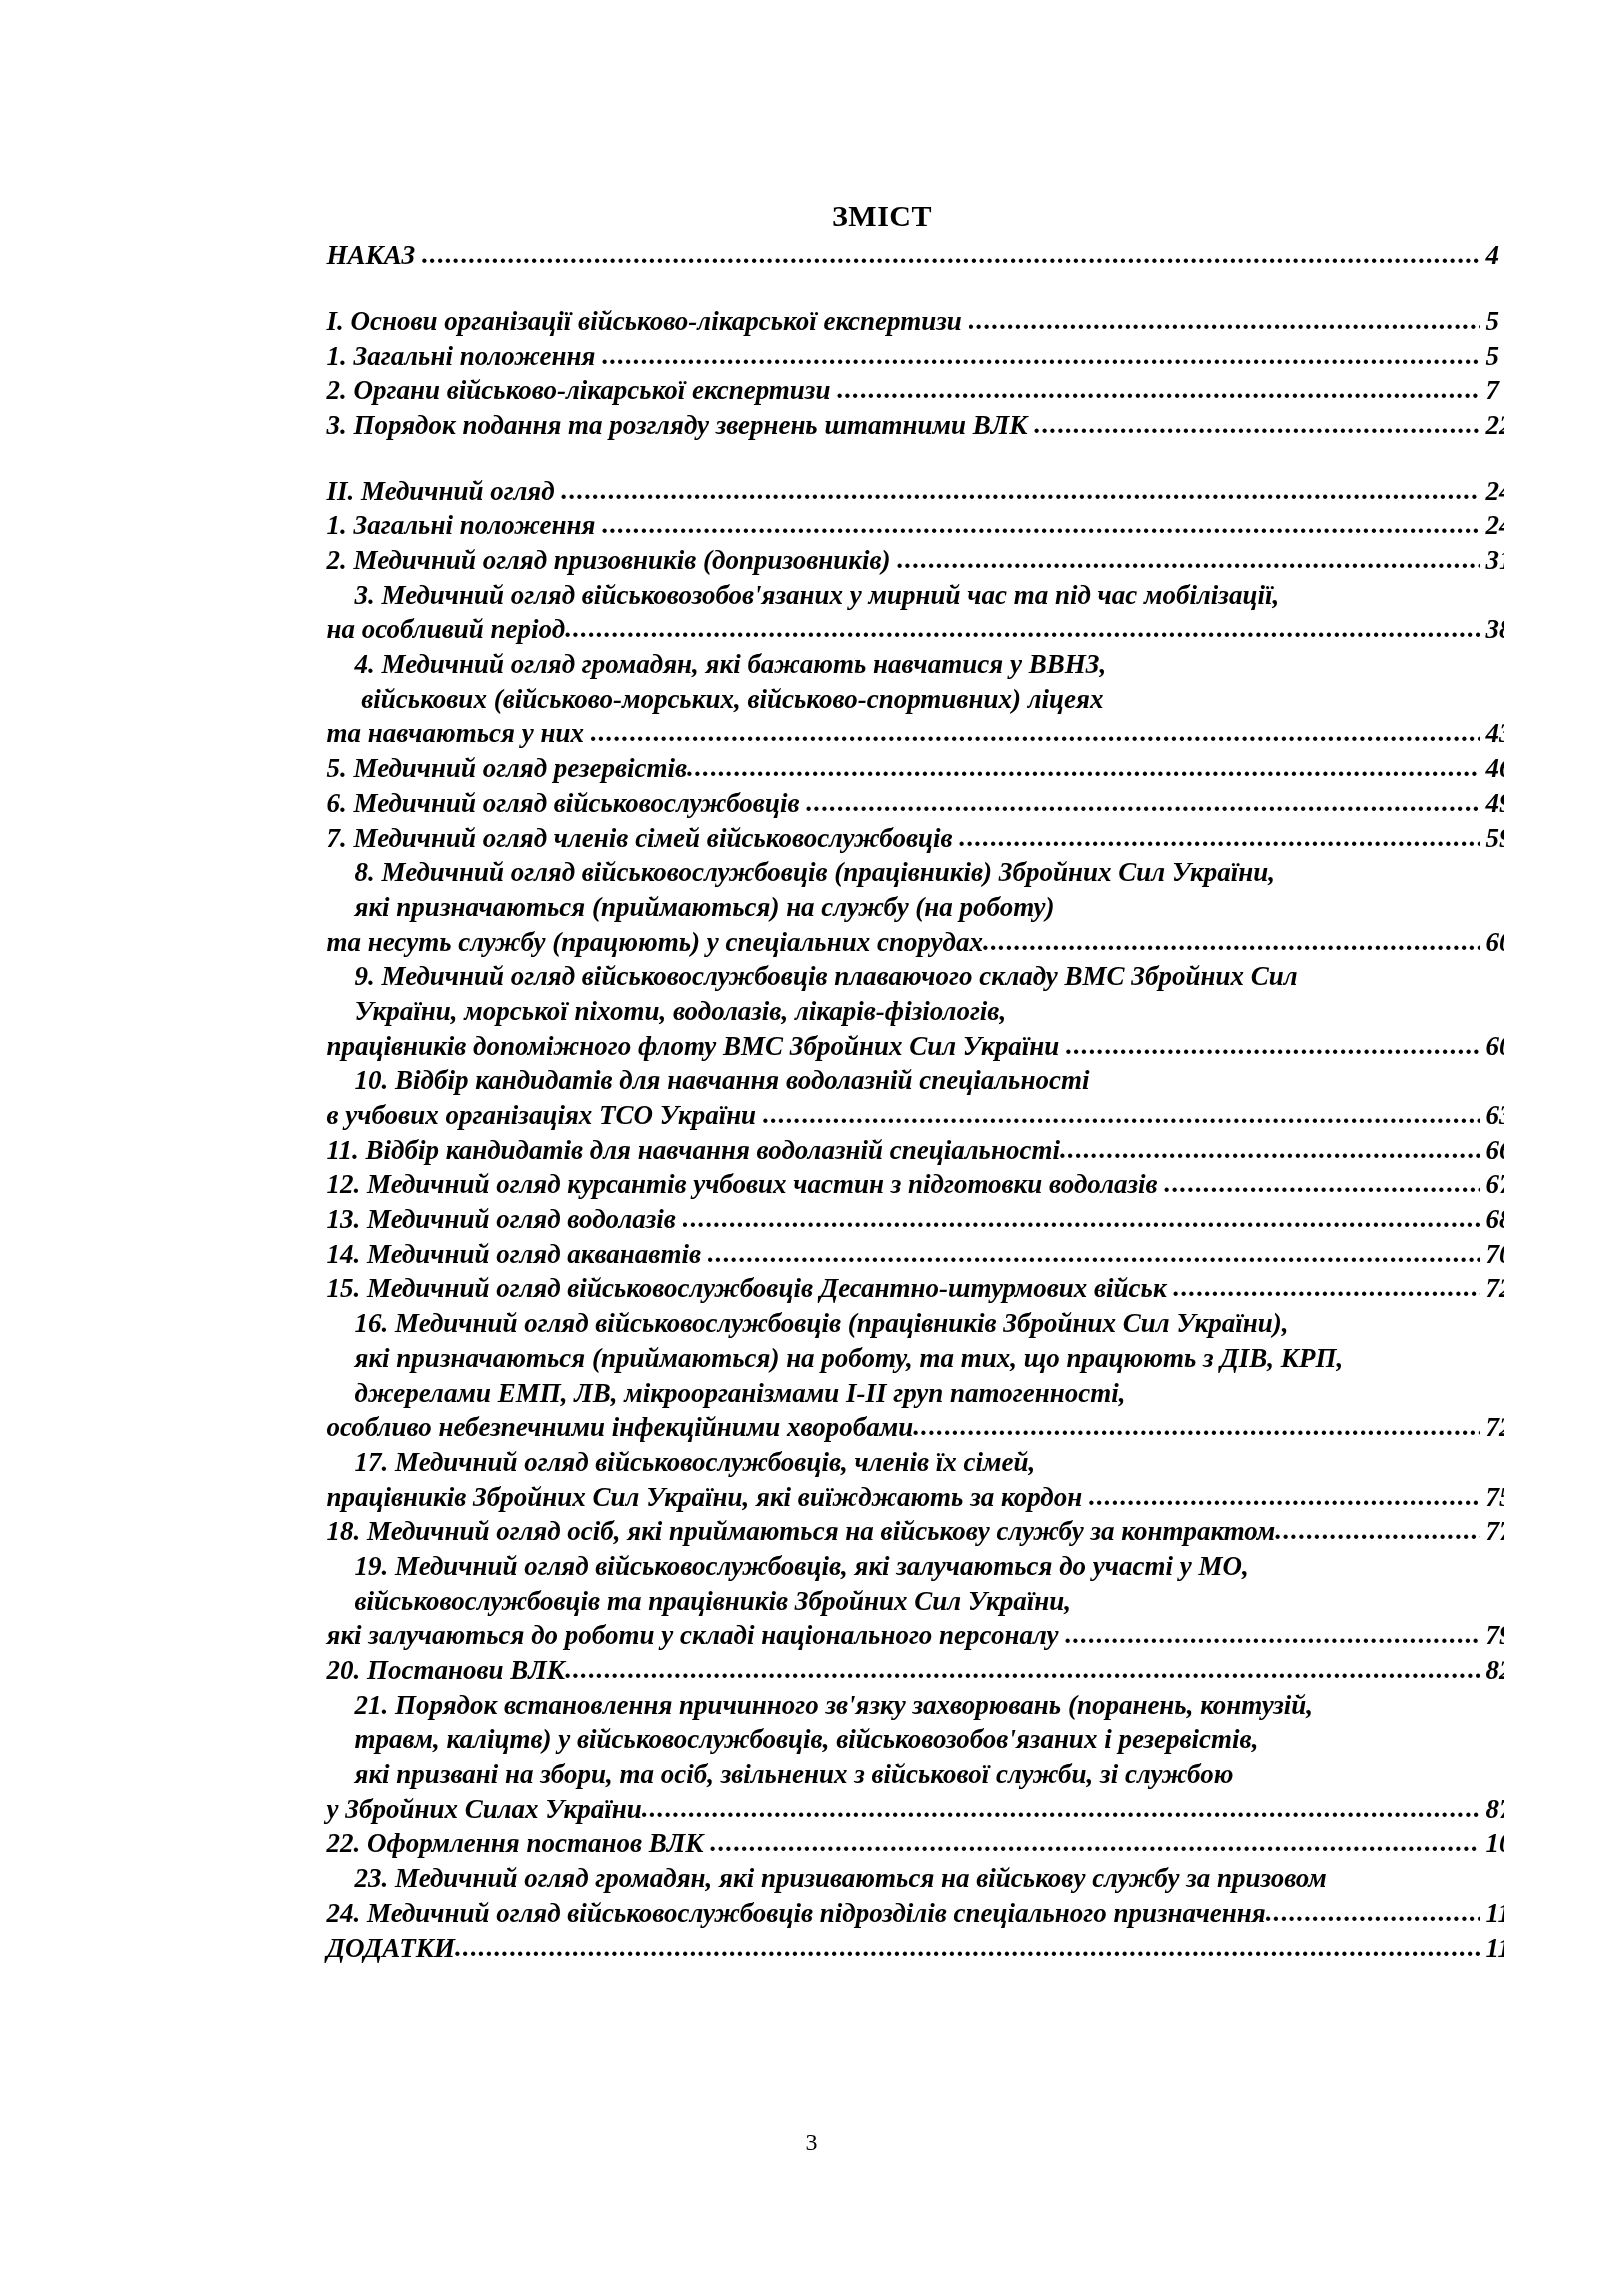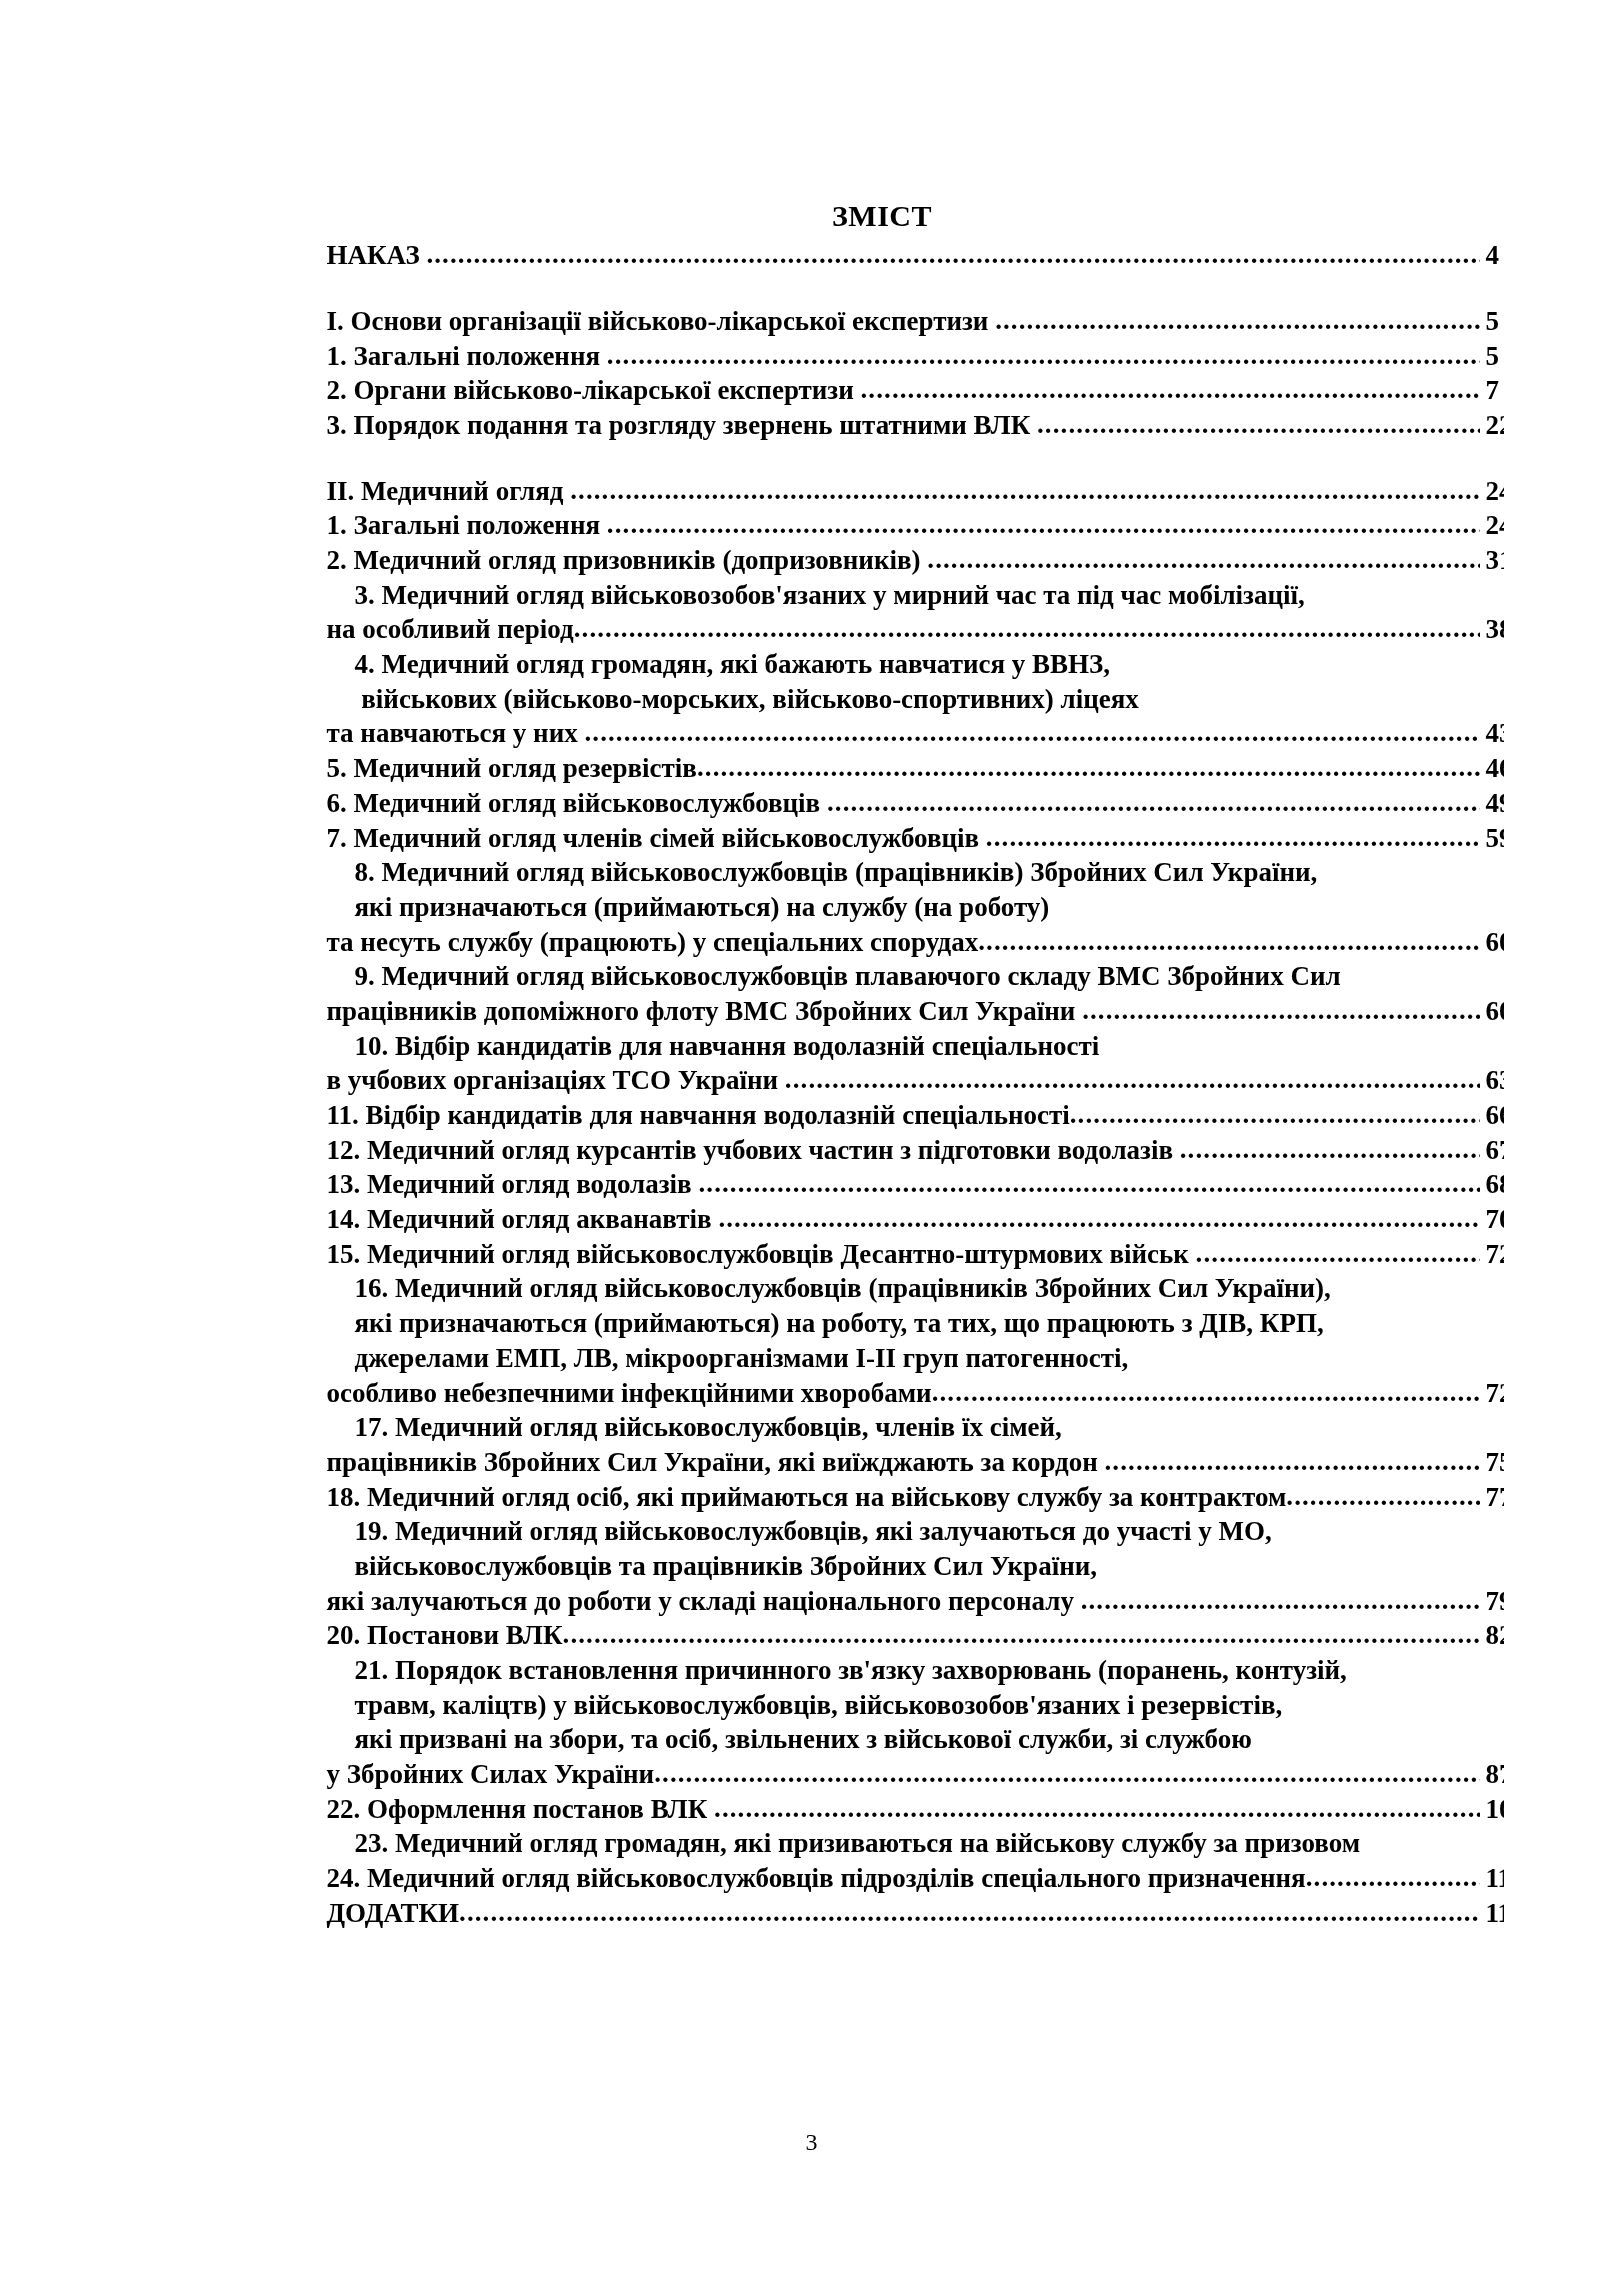--- a/index.html
+++ b/index.html
@@ -35,20 +35,21 @@
   }
   
   .toc-line {
     display: flex;
     align-items: flex-end;
     font-size: 27px;
     font-weight: bold;
     line-height: 1.285;
     white-space: pre;
     margin: 0;
+    font-style: italic;
   }
   .toc-line .label {
     flex: 0 1 auto;
     white-space: pre;
   }
   .toc-line .leader {
     flex: 1 1 auto;
     overflow: hidden;
     white-space: nowrap;
     min-width: 0;
@@ -106,20 +107,21 @@
         <div class="toc-line no-leader"><span class="label">4. Медичний огляд громадян, які бажають навчатися у ВВНЗ,</span></div>
         <div class="toc-line no-leader"><span class="label"> військових (військово-морських, військово-спортивних) ліцеях</span></div>
         <div class="toc-line"><span class="label">та навчаються у них </span><span class="leader"></span><span class="pageno">43</span></div>
         <div class="toc-line"><span class="label">5. Медичний огляд резервістів</span><span class="leader"></span><span class="pageno">46</span></div>
         <div class="toc-line"><span class="label">6. Медичний огляд військовослужбовців </span><span class="leader"></span><span class="pageno">49</span></div>
         <div class="toc-line"><span class="label">7. Медичний огляд членів сімей військовослужбовців </span><span class="leader"></span><span class="pageno">59</span></div>
         <div class="toc-line no-leader"><span class="label">8. Медичний огляд військовослужбовців (працівників) Збройних Сил України,</span></div>
         <div class="toc-line no-leader"><span class="label">які призначаються (приймаються) на службу (на роботу)</span></div>
         <div class="toc-line"><span class="label">та несуть службу (працюють) у спеціальних спорудах</span><span class="leader"></span><span class="pageno">60</span></div>
         <div class="toc-line no-leader"><span class="label">9. Медичний огляд військовослужбовців плаваючого складу ВМС Збройних Сил</span></div>
+        <div class="toc-line no-leader"><span class="label">України, морської піхоти, водолазів, лікарів-фізіологів,</span></div>
         <div class="toc-line"><span class="label">працівників допоміжного флоту ВМС Збройних Сил України </span><span class="leader"></span><span class="pageno">60</span></div>
         <div class="toc-line no-leader"><span class="label">10. Відбір кандидатів для навчання водолазній спеціальності</span></div>
         <div class="toc-line"><span class="label">в учбових організаціях ТСО України </span><span class="leader"></span><span class="pageno">63</span></div>
         <div class="toc-line"><span class="label">11. Відбір кандидатів для навчання водолазній спеціальності</span><span class="leader"></span><span class="pageno">66</span></div>
         <div class="toc-line"><span class="label">12. Медичний огляд курсантів учбових частин з підготовки водолазів </span><span class="leader"></span><span class="pageno">67</span></div>
         <div class="toc-line"><span class="label">13. Медичний огляд водолазів </span><span class="leader"></span><span class="pageno">68</span></div>
         <div class="toc-line"><span class="label">14. Медичний огляд акванавтів </span><span class="leader"></span><span class="pageno">70</span></div>
         <div class="toc-line"><span class="label">15. Медичний огляд військовослужбовців Десантно-штурмових військ </span><span class="leader"></span><span class="pageno">72</span></div>
         <div class="toc-line no-leader"><span class="label">16. Медичний огляд військовослужбовців (працівників Збройних Сил України),</span></div>
         <div class="toc-line no-leader"><span class="label">які призначаються (приймаються) на роботу, та тих, що працюють з ДІВ, КРП,</span></div>

